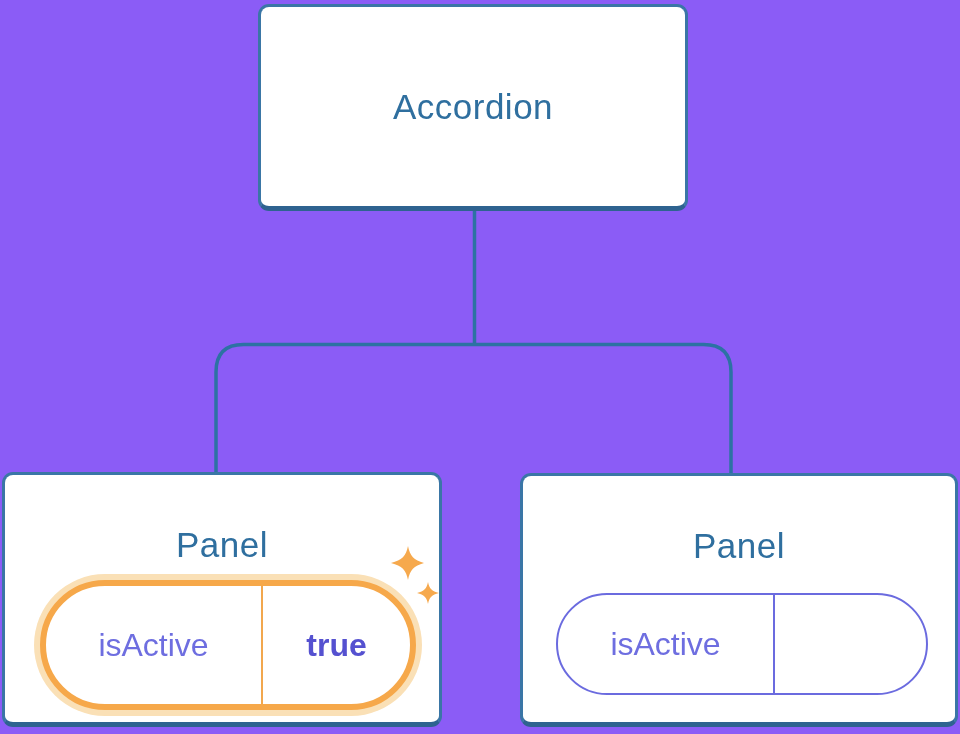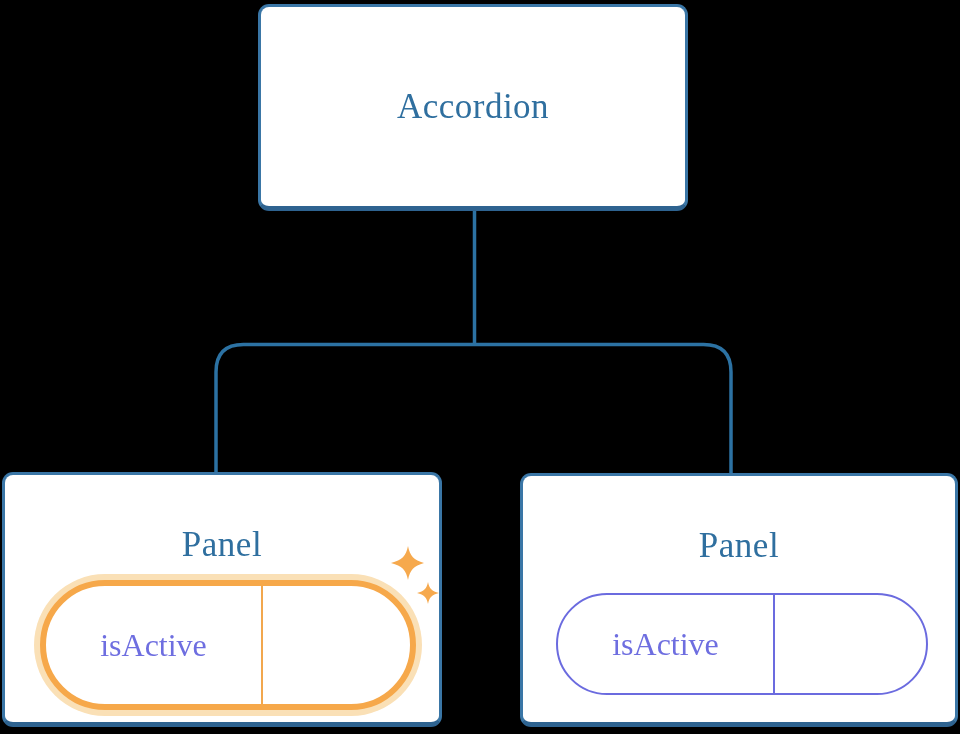--- a/index.html
+++ b/index.html
@@ -2,21 +2,21 @@
 <html><head>
 <meta charset="utf-8">
 <style>
   html, body { margin: 0; padding: 0; }
   body {
     width: 960px; height: 734px;
     background: #4C6670;
     font-family: "Liberation Sans", sans-serif;
     overflow: hidden;
   }
-  .stage { position: relative; width: 960px; height: 734px; background: #000000; font-family: Liberation Serif, serif; }
+  .stage { position: relative; width: 960px; height: 734px; background: #8b5cf6; }
 
   svg.connectors { position: absolute; left: 0; top: 0; width: 960px; height: 734px; }
   svg.connectors path { stroke: #2C72A3; stroke-width: 3.5; fill: none; }
 
   .card {
     position: absolute;
     background: #FFFFFF;
     border: 3px solid #3A76A6;
     border-bottom: 5px solid #2E6390;
     border-radius: 11px;
@@ -82,20 +82,21 @@
   </svg>
 
   <div class="card root-card">
     <div class="card-title">Accordion</div>
   </div>
 
   <div class="card panel-left">
     <div class="card-title panel-title">Panel</div>
     <div class="pill pill-active">
       <div class="cell cell-name">isActive</div>
+      <div class="cell cell-value">true</div>
     </div>
     <svg class="sparkles" viewBox="0 0 56 60" aria-hidden="true">
       <path d="M19 0 C21 10.2 24.8 14 35 17 C24.8 20 21 23.8 19 34 C17 23.8 13.2 20 2 17 C13.2 14 17 10.2 19 0 Z"></path>
       <path d="M39 36 C40.3 42.6 42.8 45.1 50 47 C42.8 48.9 40.3 51.4 39 58 C37.7 51.4 35.2 48.9 28 47 C35.2 45.1 37.7 42.6 39 36 Z"></path>
     </svg>
   </div>
 
   <div class="card panel-right">
     <div class="card-title panel-title">Panel</div>
     <div class="pill pill-inactive">

